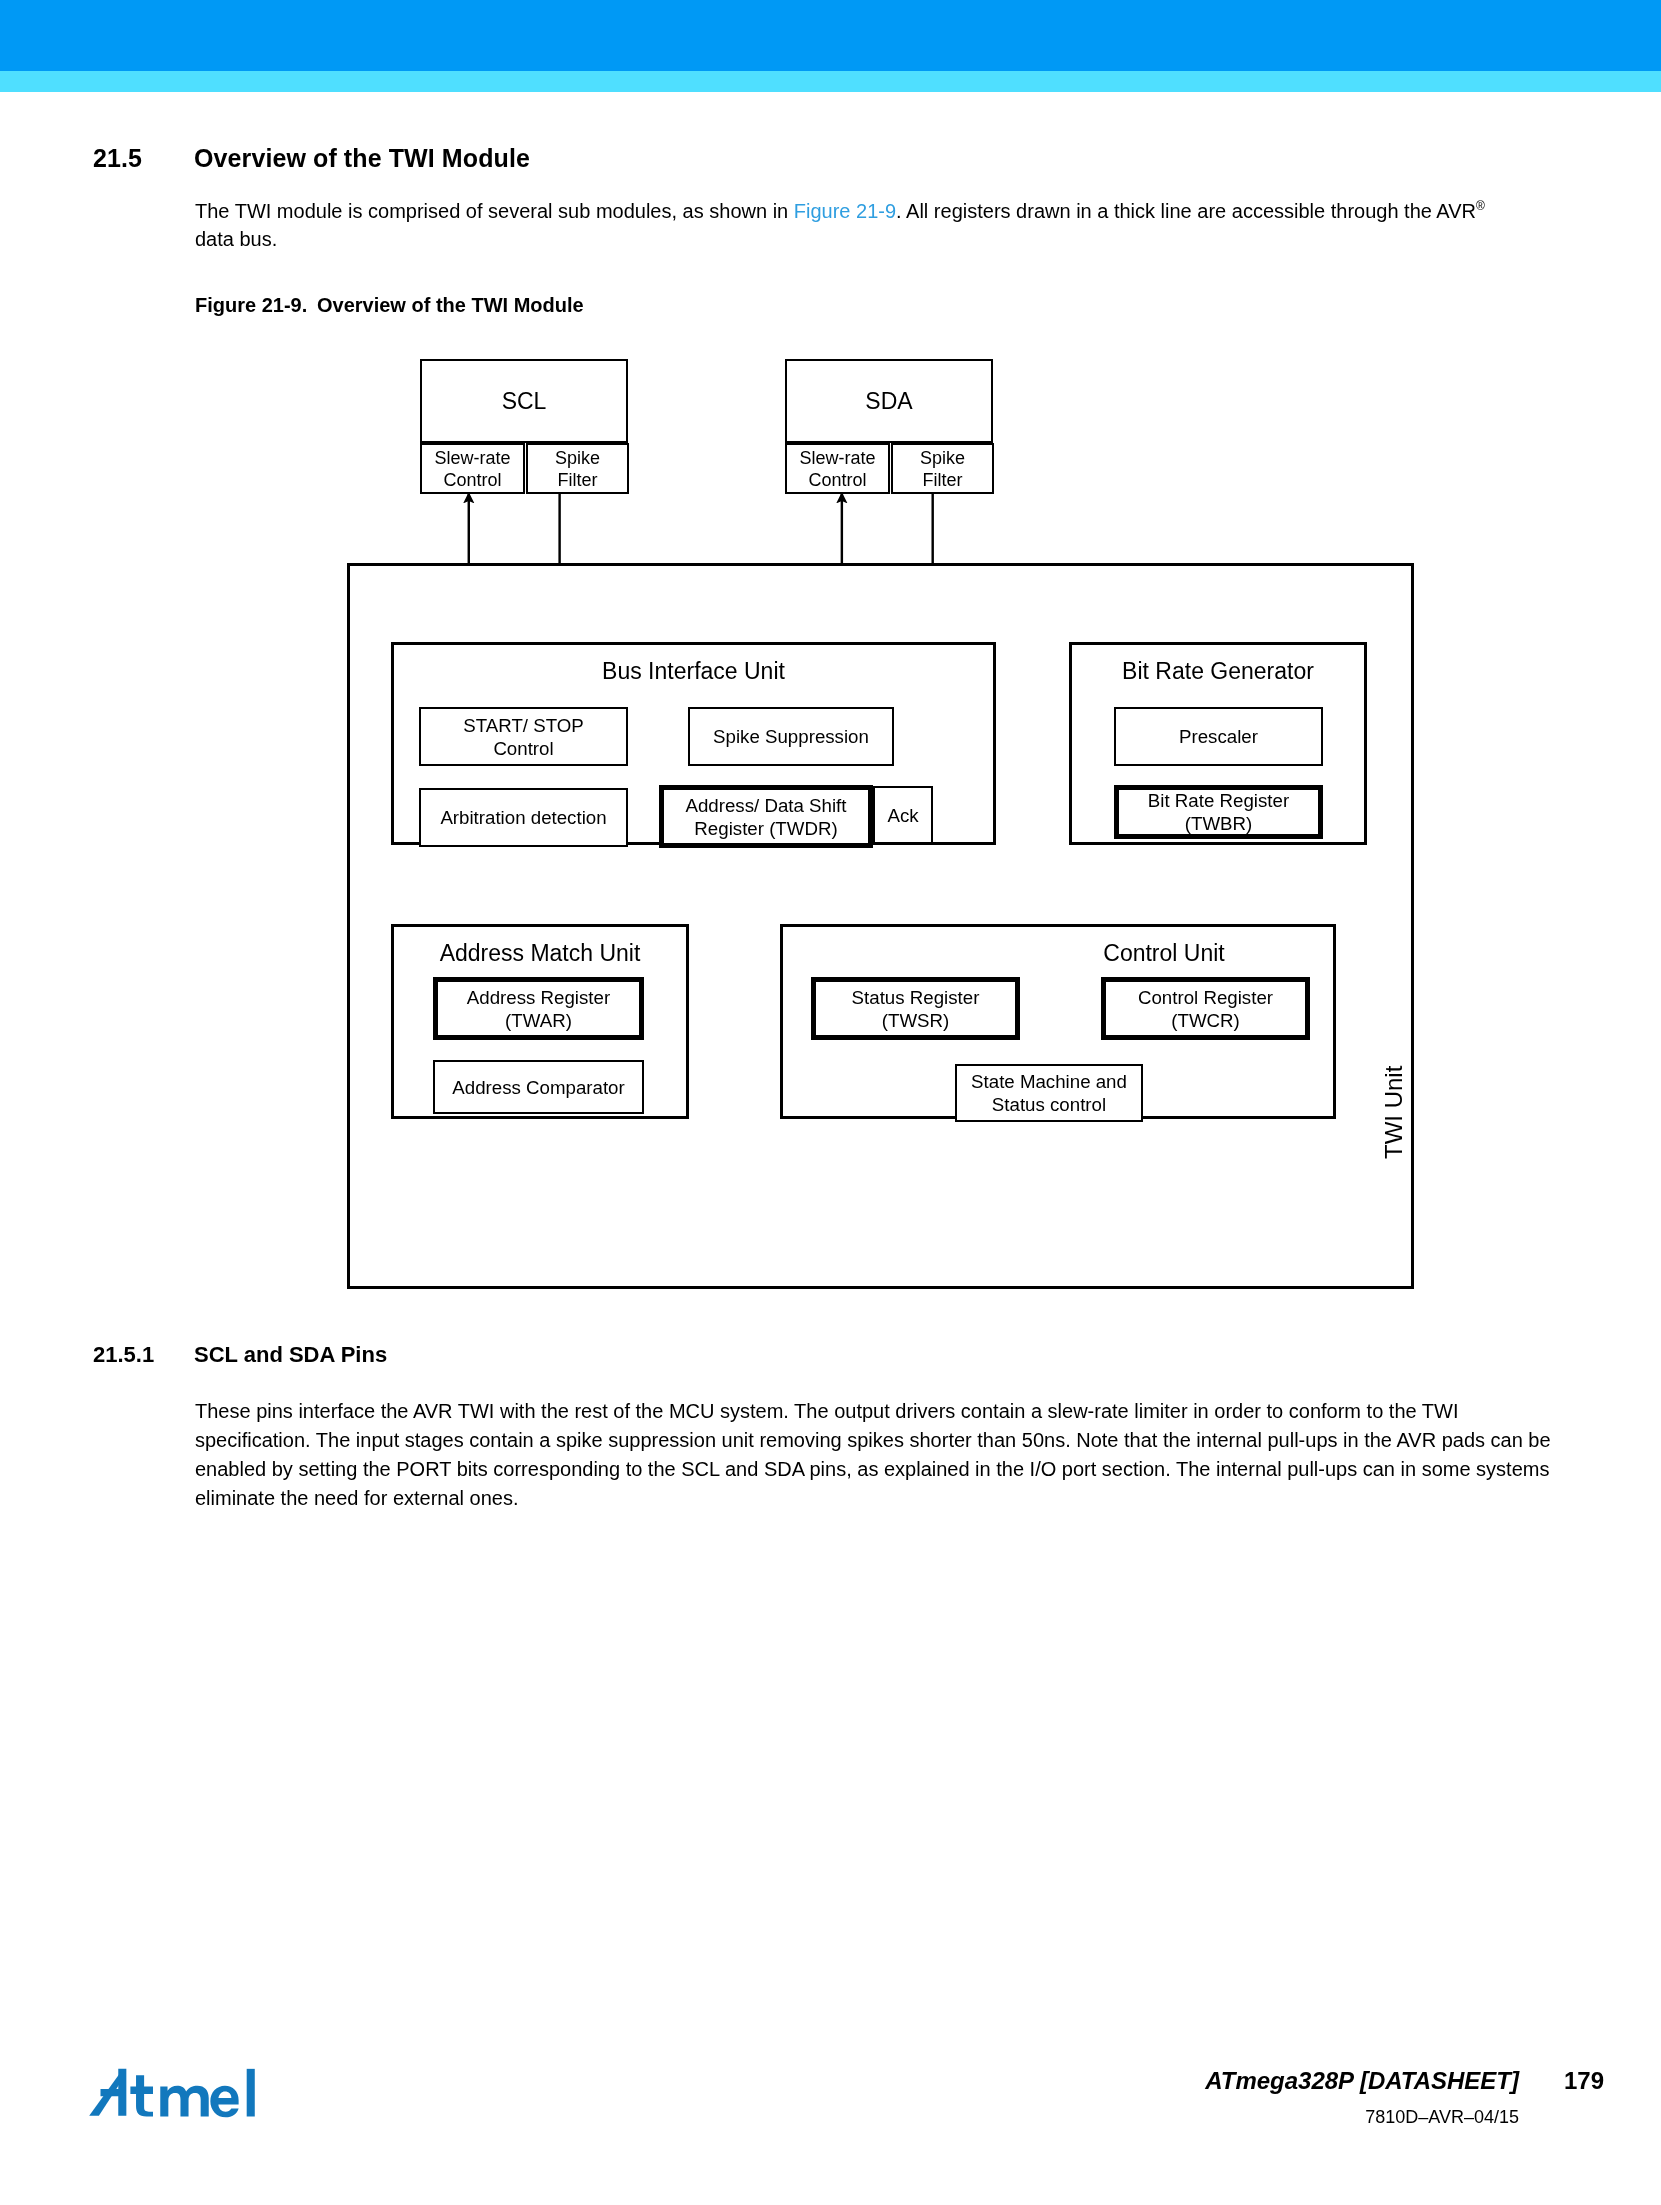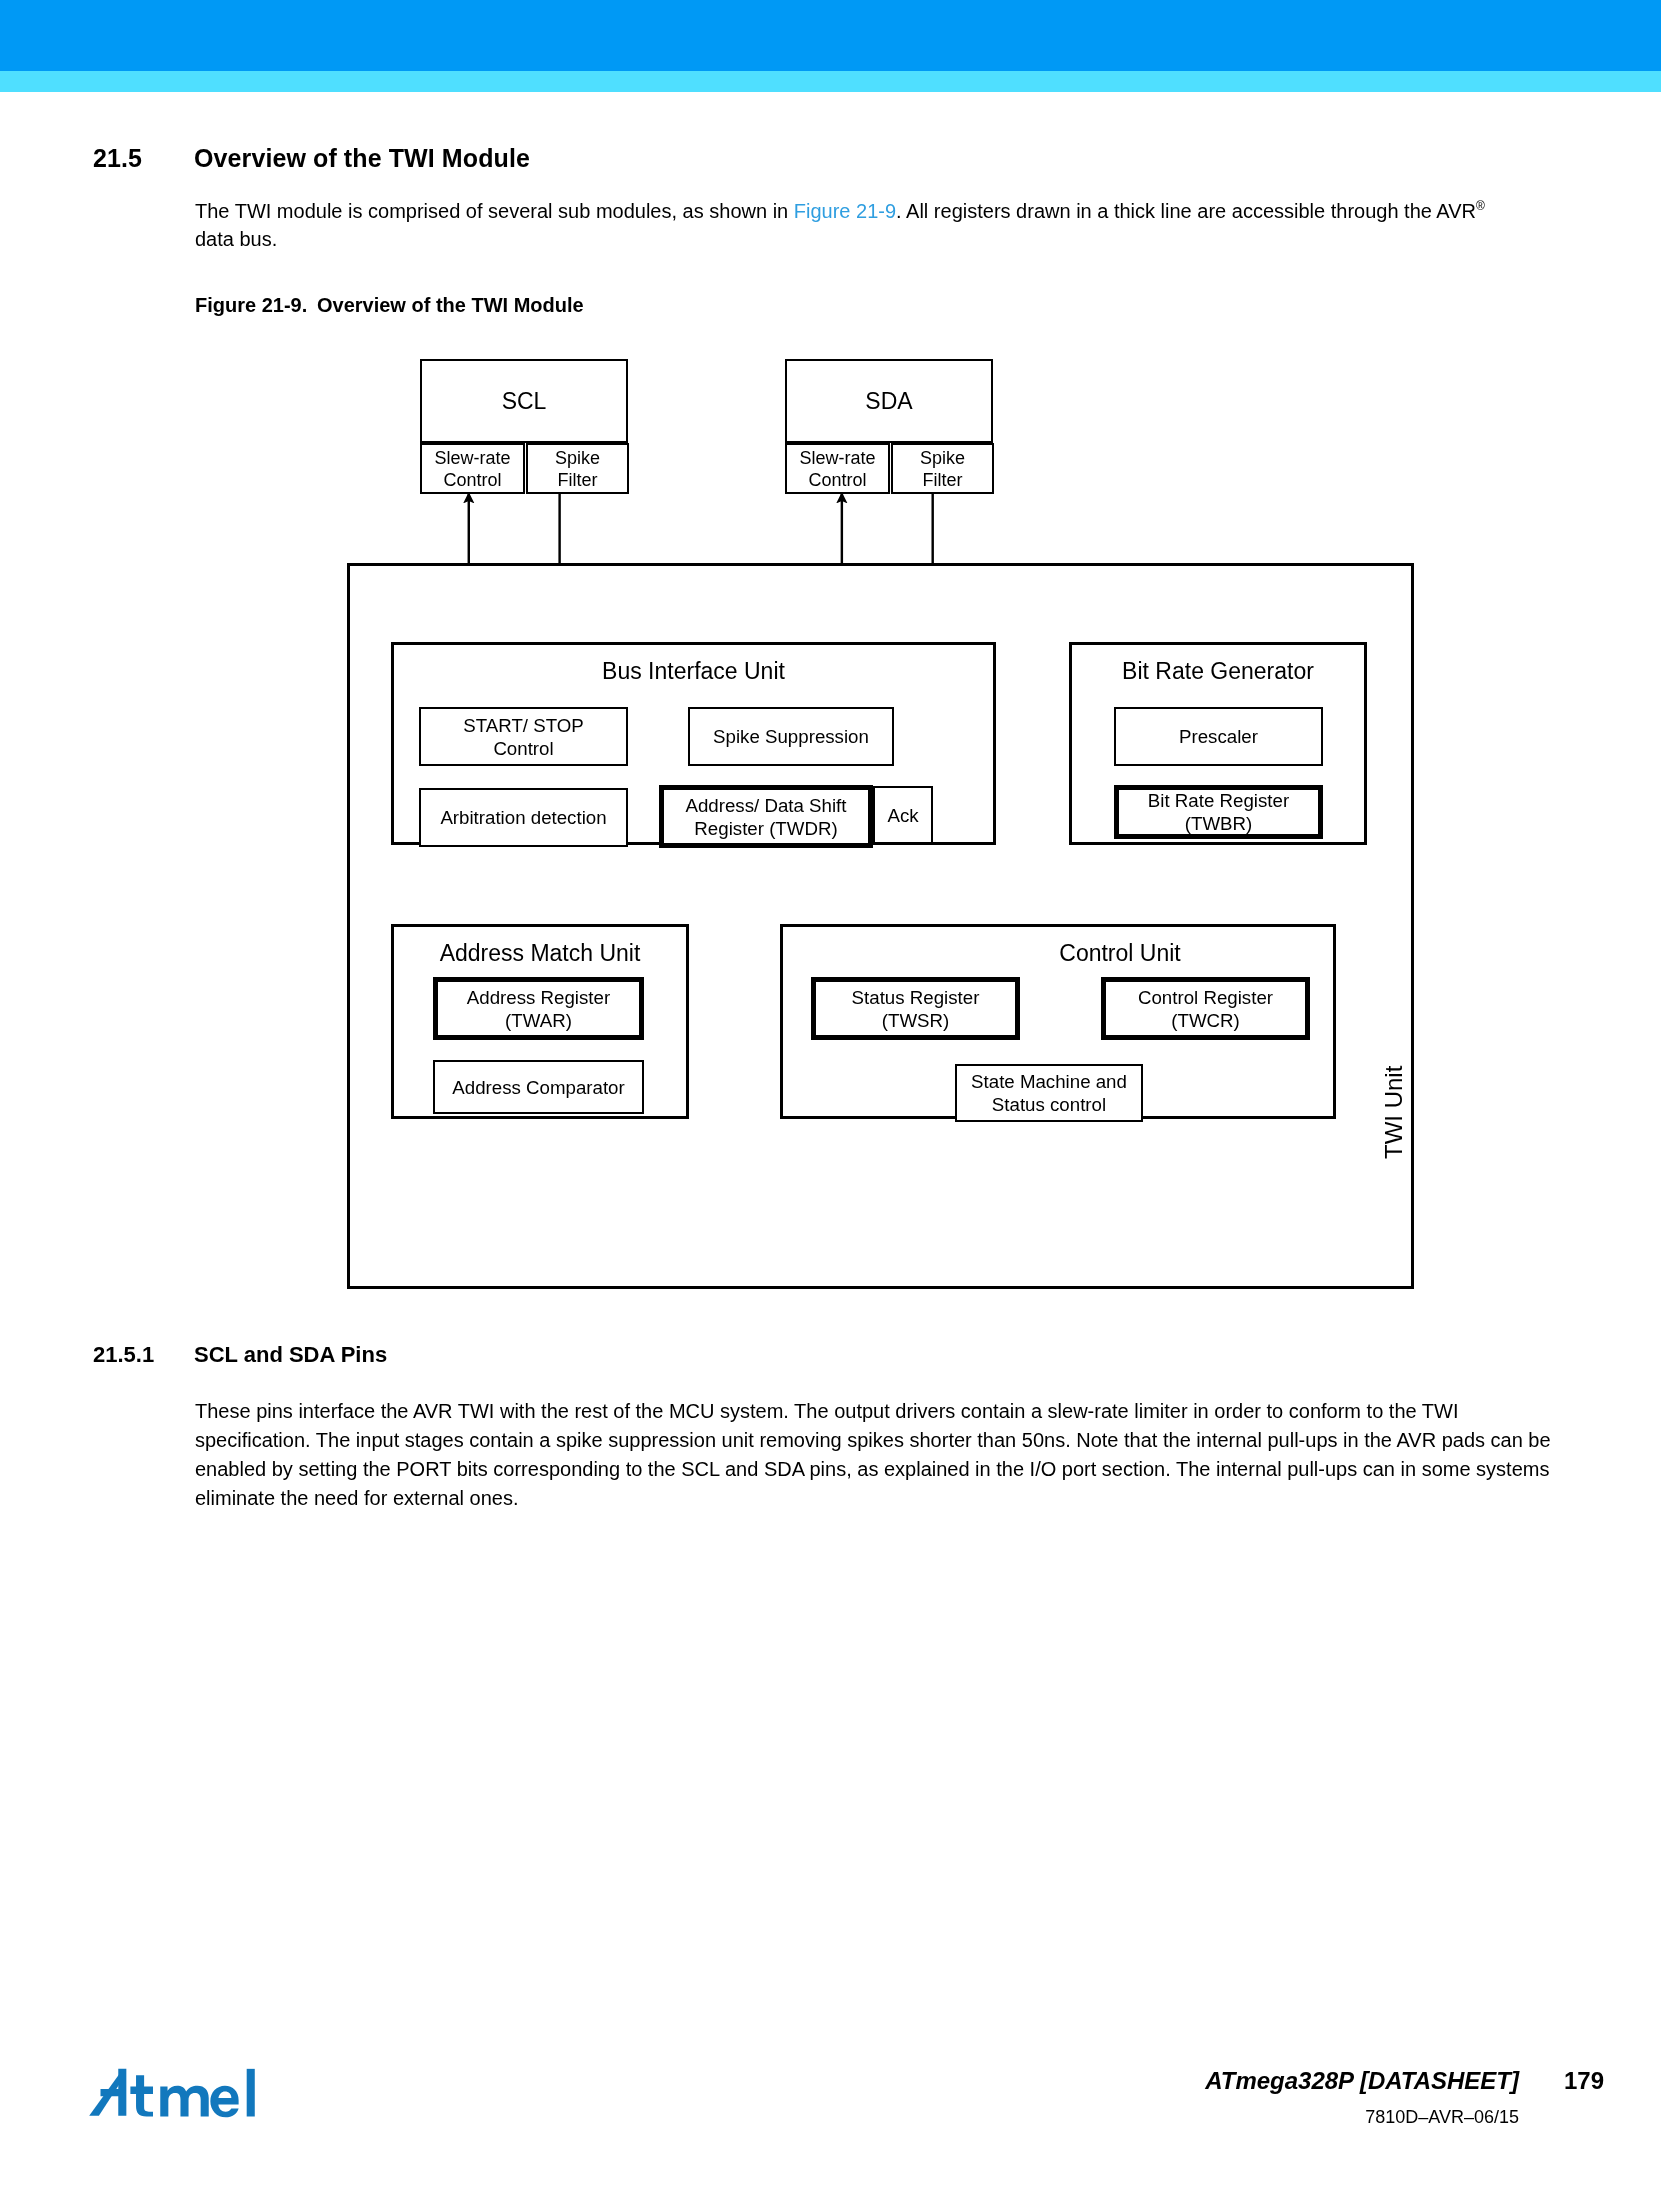--- a/index.html
+++ b/index.html
@@ -331,21 +331,21 @@
       <span>Address Register</span><br>
       <span>(TWAR)</span>
     </span>
   </div>
 
   <div class="node" style="left:433px; top:736px; width:211px; height:54px;">
     <span>Address Comparator</span>
   </div>
 
   <div class="node unit" style="left:780px; top:600px; width:556px; height:195px;"></div>
-  <div class="unit-title" style="left:780px; top:616px; width:608px;padding-left:36px;">Control Unit</div>
+  <div class="unit-title" style="left:824px; top:616px; width:608px;padding-left:36px;">Control Unit</div>
 
   <div class="node thick" style="left:811px; top:653px; width:209px; height:63px;">
     <span>
       <span>Status Register</span><br>
       <span>(TWSR)</span>
     </span>
   </div>
 
   <div class="node thick" style="left:1101px; top:653px; width:209px; height:63px;">
     <span>
@@ -383,14 +383,14 @@
 
       <path d="M176 48 C176 48 176 46 176 45 C176 34 169 27 159 27 C149 27 141 35 141 46 C141 57 149 66 160 66 C168 66 174 62 176 55 L167 55 C165 58 163 59 160 59 C155 59 151 55 151 50 L176 50 Z M151 42 C152 37 155 34 159 34 C164 34 167 37 167 42 Z" transform="translate(9,0)"></path>
 
       <path d="M194 6 L204 6 L204 65 L194 65 Z" transform="translate(1,0)"></path>
     </g>
   </svg>
 </div>
 
 <div id="footer-doc-title">ATmega328P [DATASHEET]</div>
 <div id="footer-page-number">179</div>
-<div id="footer-doc-code">7810D–AVR–06/15</div>
+<div id="footer-doc-code">7810D–AVR–04/15</div>
 
 
 </body></html>

